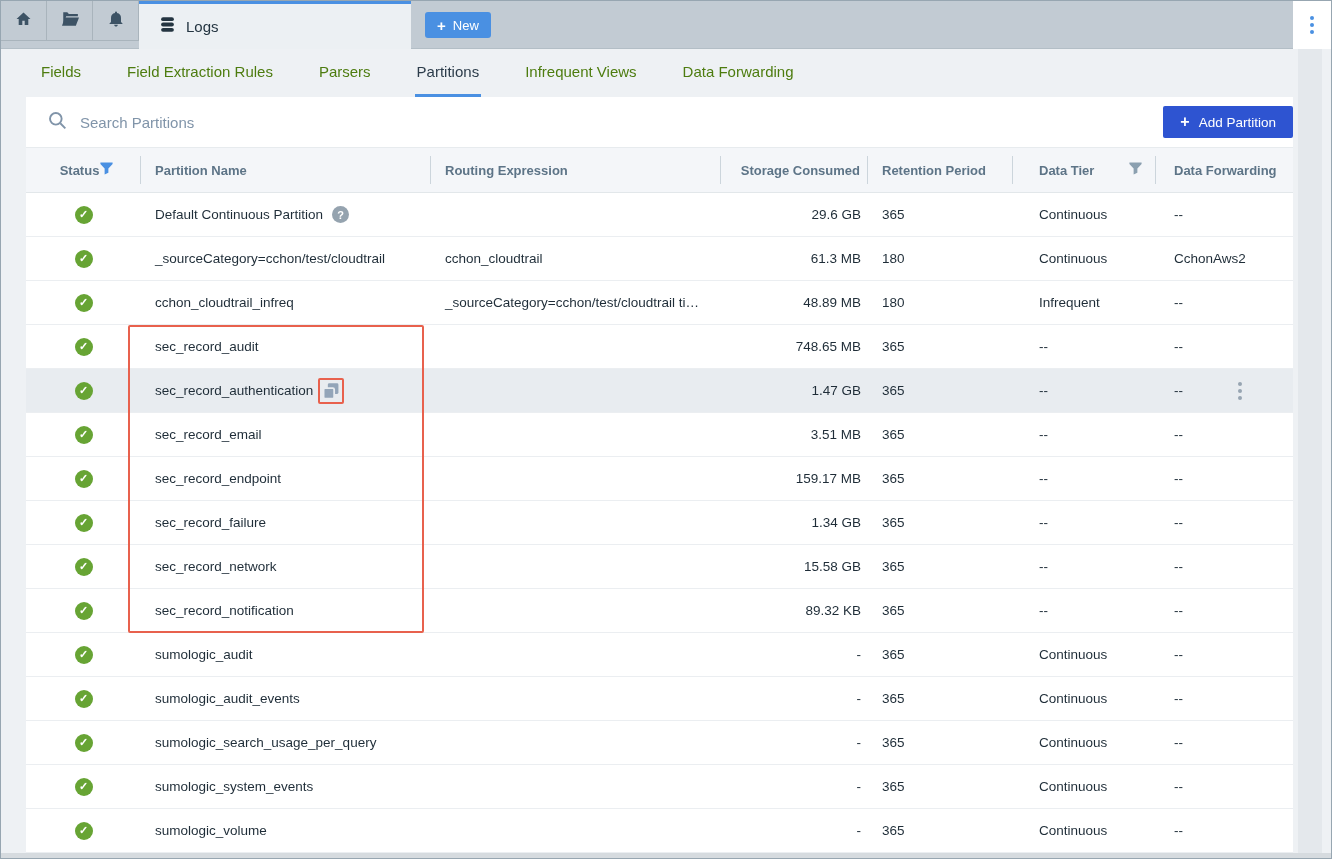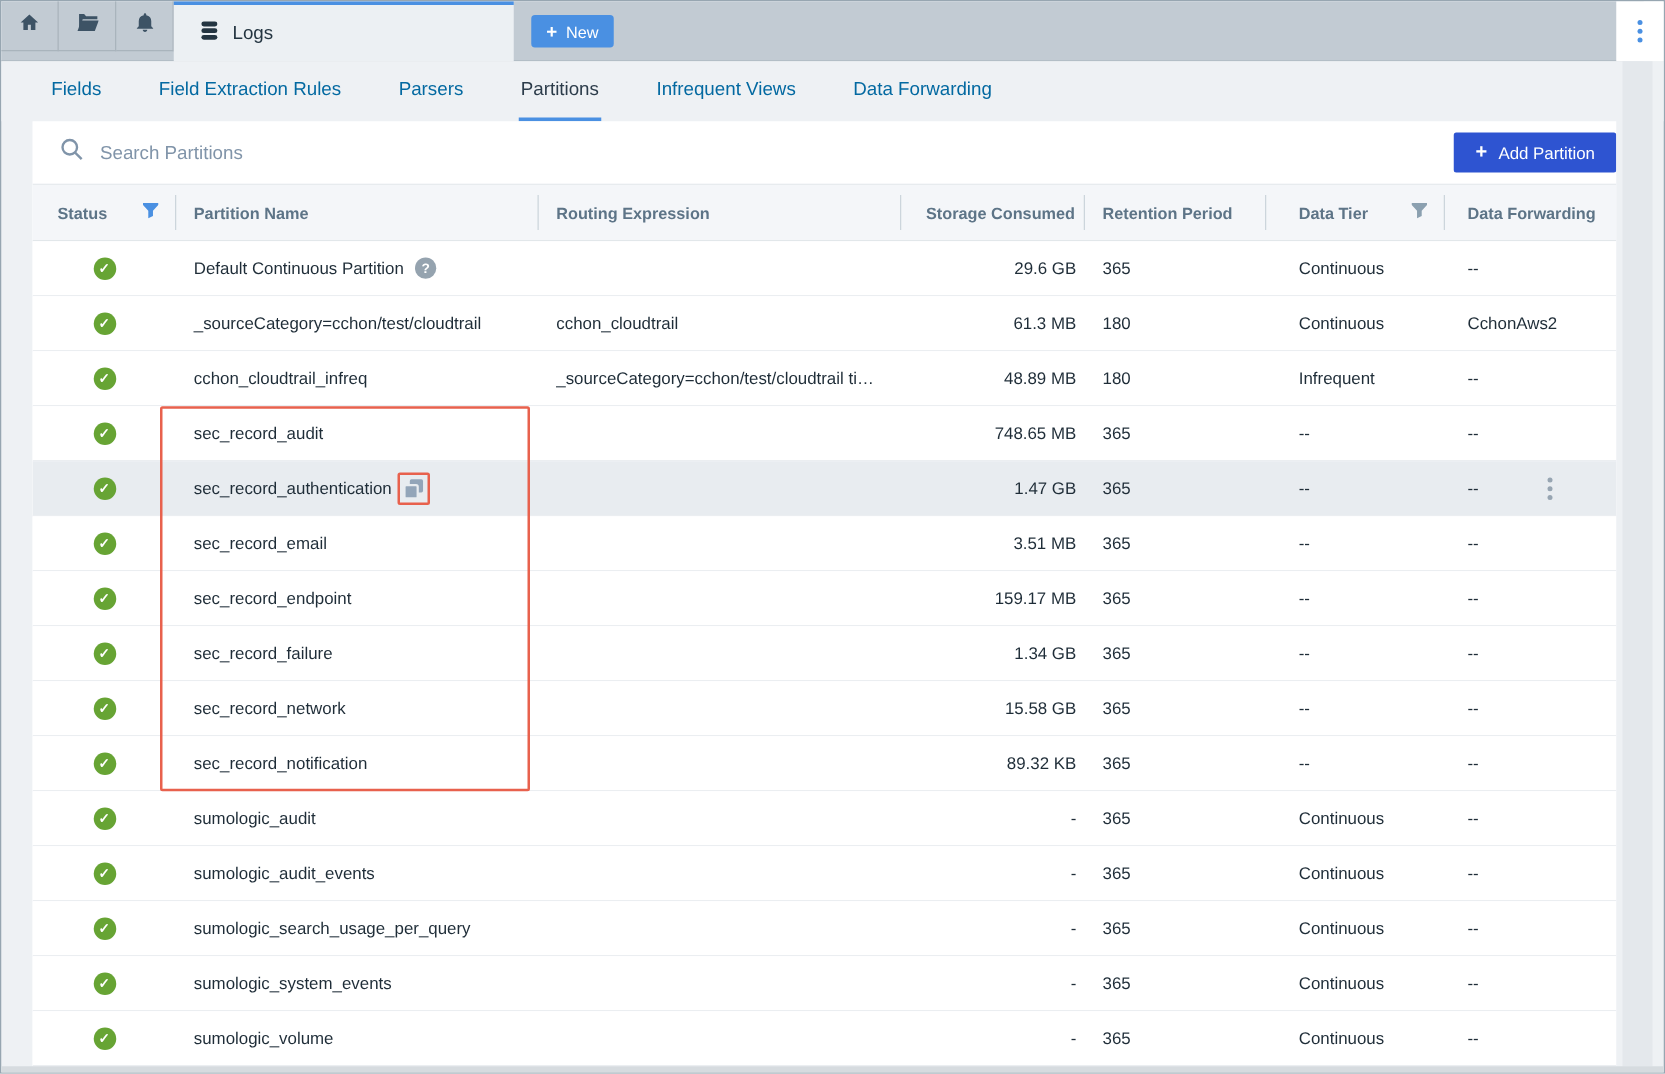--- a/index.html
+++ b/index.html
@@ -44,21 +44,21 @@
     cursor:pointer;
   }
   .topbar-kebab i { width:4px; height:4px; border-radius:50%; background:#4a90e2; }
 
   
   .tabsrow {
     position:absolute; top:48px; left:0; right:0; height:48px;
     background:#eef1f4; display:flex; align-items:stretch; padding-left:38px; gap:42px;
   }
   .tab {
-    display:flex; align-items:center; font-size:15px; color:#0369a1;
+    display:flex; align-items:center; font-size:15px; color:#4d7c0f;
     border-bottom:3px solid transparent; padding:0 2px; cursor:pointer; white-space:nowrap;
   }
   .tab.active { color:#2c3c4a; border-bottom-color:#4a90e2; }
 
   
   .card {
     position:absolute; top:96px; left:25px; width:1267px; bottom:5px;
     background:#ffffff; overflow:hidden;
   }
   .searchrow { height:50px; display:flex; align-items:center; padding-left:22px; }
@@ -83,21 +83,21 @@
   }
   .th { display:flex; align-items:center; height:28px; border-right:1px solid #ccd5dc; }
   .th:last-child { border-right:none; }
   .col-status     { width:115px; padding-left:20px; }
   .col-name       { width:290px; padding-left:14px; }
   .col-routing    { width:290px; padding-left:14px; }
   .col-storage    { width:147px; padding-right:7px; justify-content:flex-end; text-align:right; }
   .col-retention  { width:145px; padding-left:14px; }
   .col-tier       { width:143px; padding-left:26px; }
   .col-forwarding { width:137px; padding-left:18px; }
-  .th.col-status  { justify-content:space-between; padding-right:12px; }
+  .th.col-status  { justify-content:center; padding-right:12px; }
   .th.col-tier    { justify-content:space-between; padding-right:12px; }
   .th.col-storage { justify-content:flex-end; }
 
   .tbody .tr {
     height:44px; display:flex; align-items:center; background:#fff;
     border-bottom:1px solid #ebeef1; font-size:13.5px; color:#1f2d38; cursor:pointer;
   }
   .tbody .tr.highlighted { background:#e8ecf0; }
   .td { display:flex; align-items:center; height:100%; }
   .td.col-status { justify-content:center; padding-left:0; }

